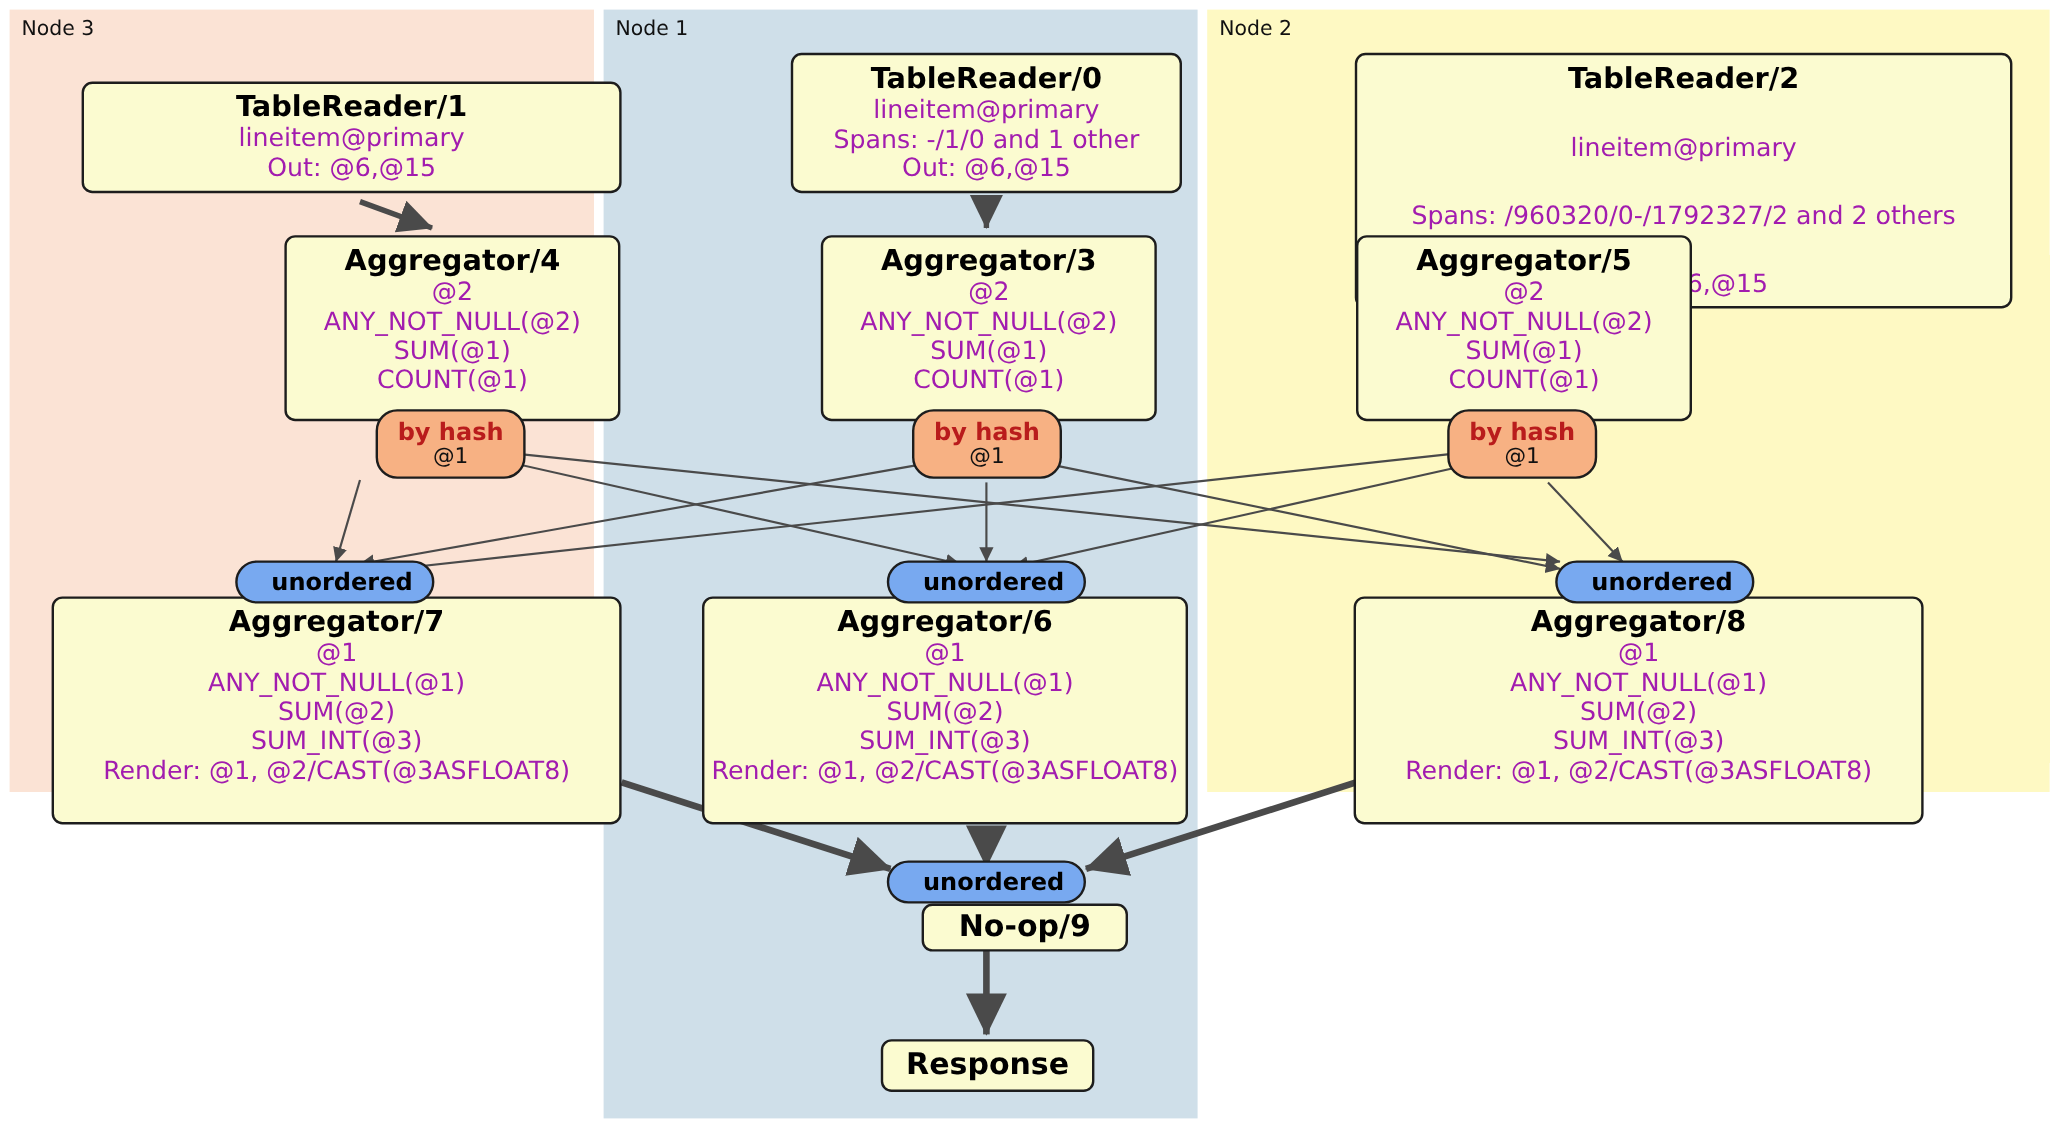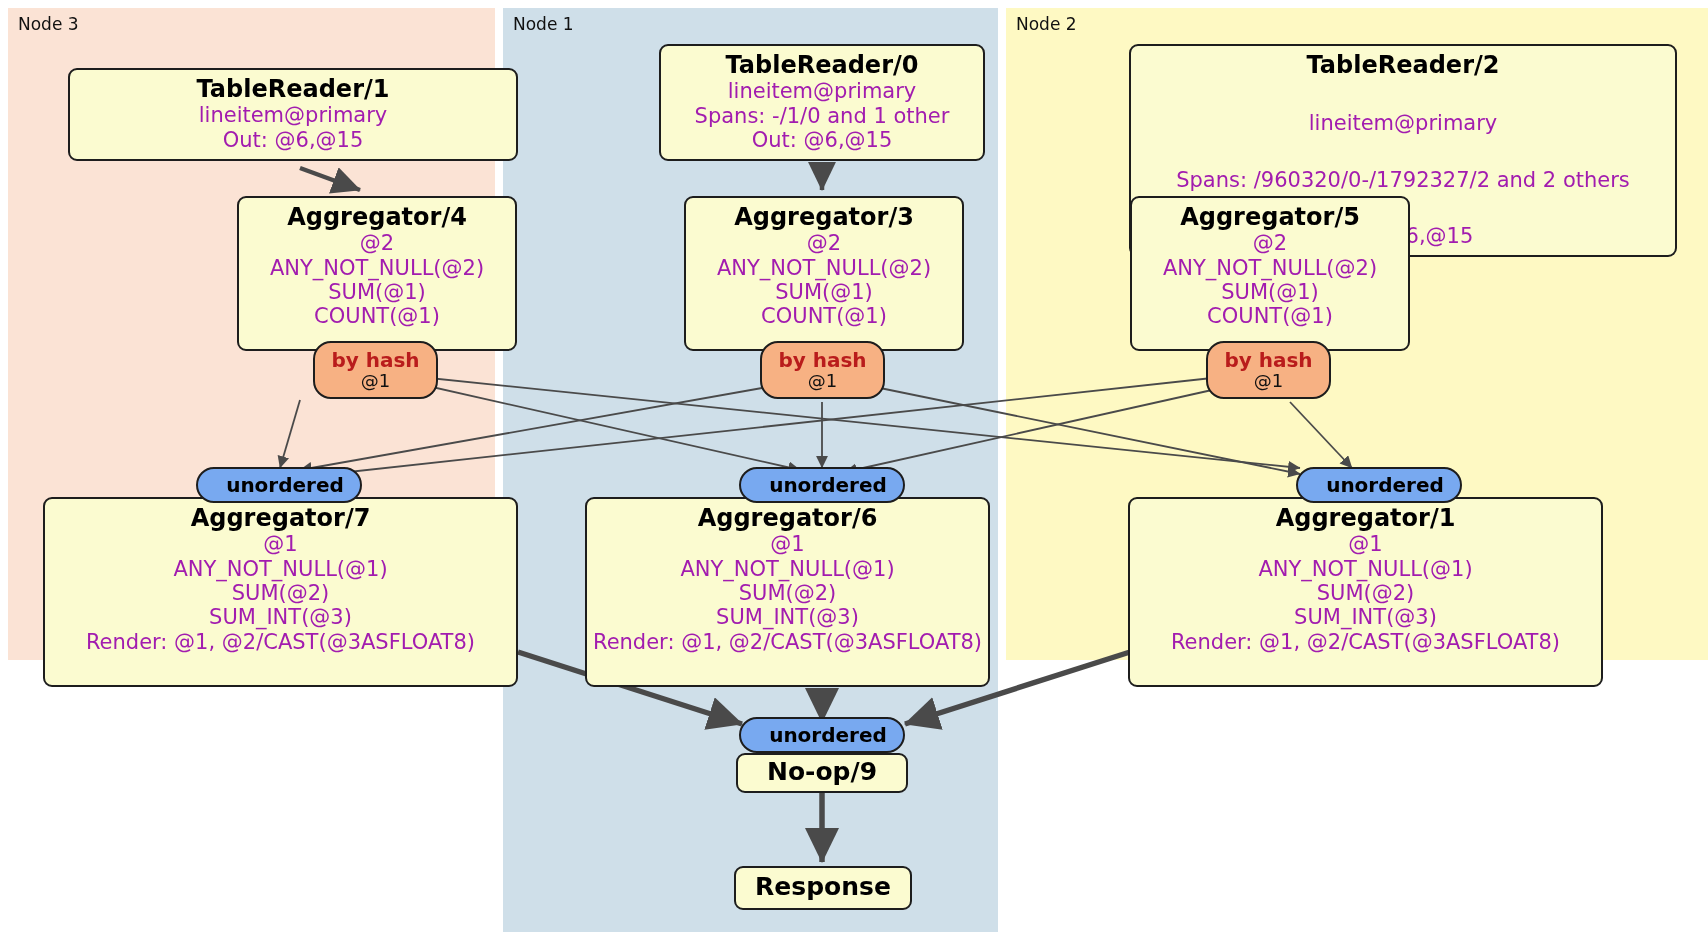--- a/index.html
+++ b/index.html
@@ -250,33 +250,33 @@
   <div class="box" style="left:585px; top:497px; width:405px; height:190px;">
     <div class="title">Aggregator/6</div>
     <div class="line">@1</div>
     <div class="line">ANY_NOT_NULL(@1)</div>
     <div class="line">SUM(@2)</div>
     <div class="line">SUM_INT(@3)</div>
     <div class="line">Render: @1, @2/CAST(@3ASFLOAT8)</div>
   </div>
 
   <div class="box" style="left:1128px; top:497px; width:475px; height:190px;">
-    <div class="title">Aggregator/1</div>
+    <div class="title">Aggregator/8</div>
     <div class="line">@1</div>
     <div class="line">ANY_NOT_NULL(@1)</div>
     <div class="line">SUM(@2)</div>
     <div class="line">SUM_INT(@3)</div>
     <div class="line">Render: @1, @2/CAST(@3ASFLOAT8)</div>
   </div>
 
   <div class="pill unordered" style="left:739px; top:717px; width:166px; height:36px;">
     <div class="plabel">unordered</div>
   </div>
 
-  <div class="box compact" style="left:736px; top:753px; width:172px; height:40px;">
+  <div class="box compact" style="left:768px; top:753px; width:172px; height:40px;">
     <div class="title">No-op/9</div>
   </div>
 
   <div class="box compact" style="left:734px; top:866px; width:178px; height:44px;">
     <div class="title">Response</div>
   </div>
 
 </div>
 
 </body></html>

